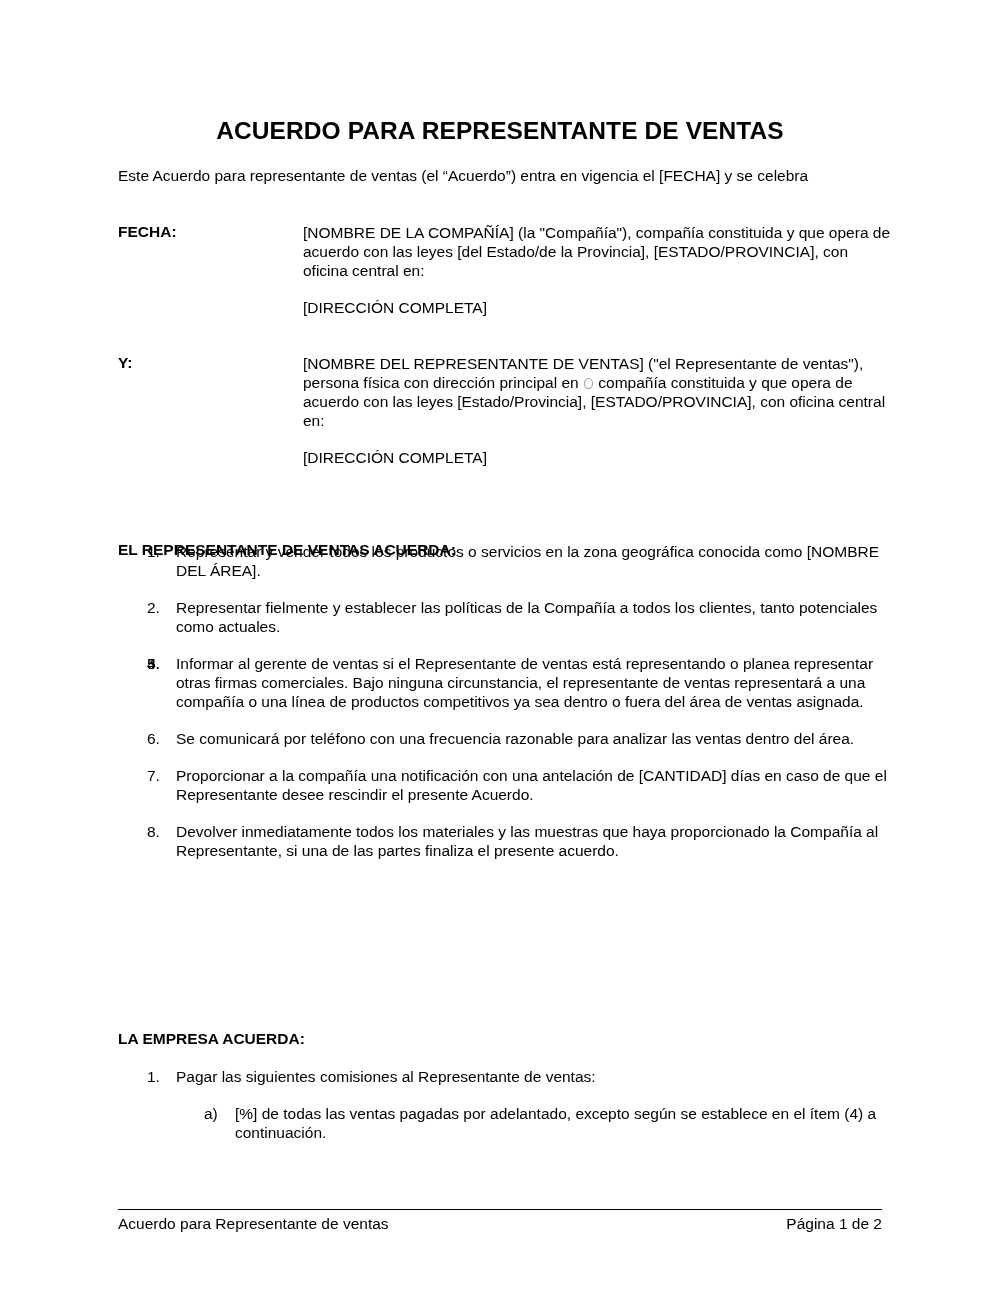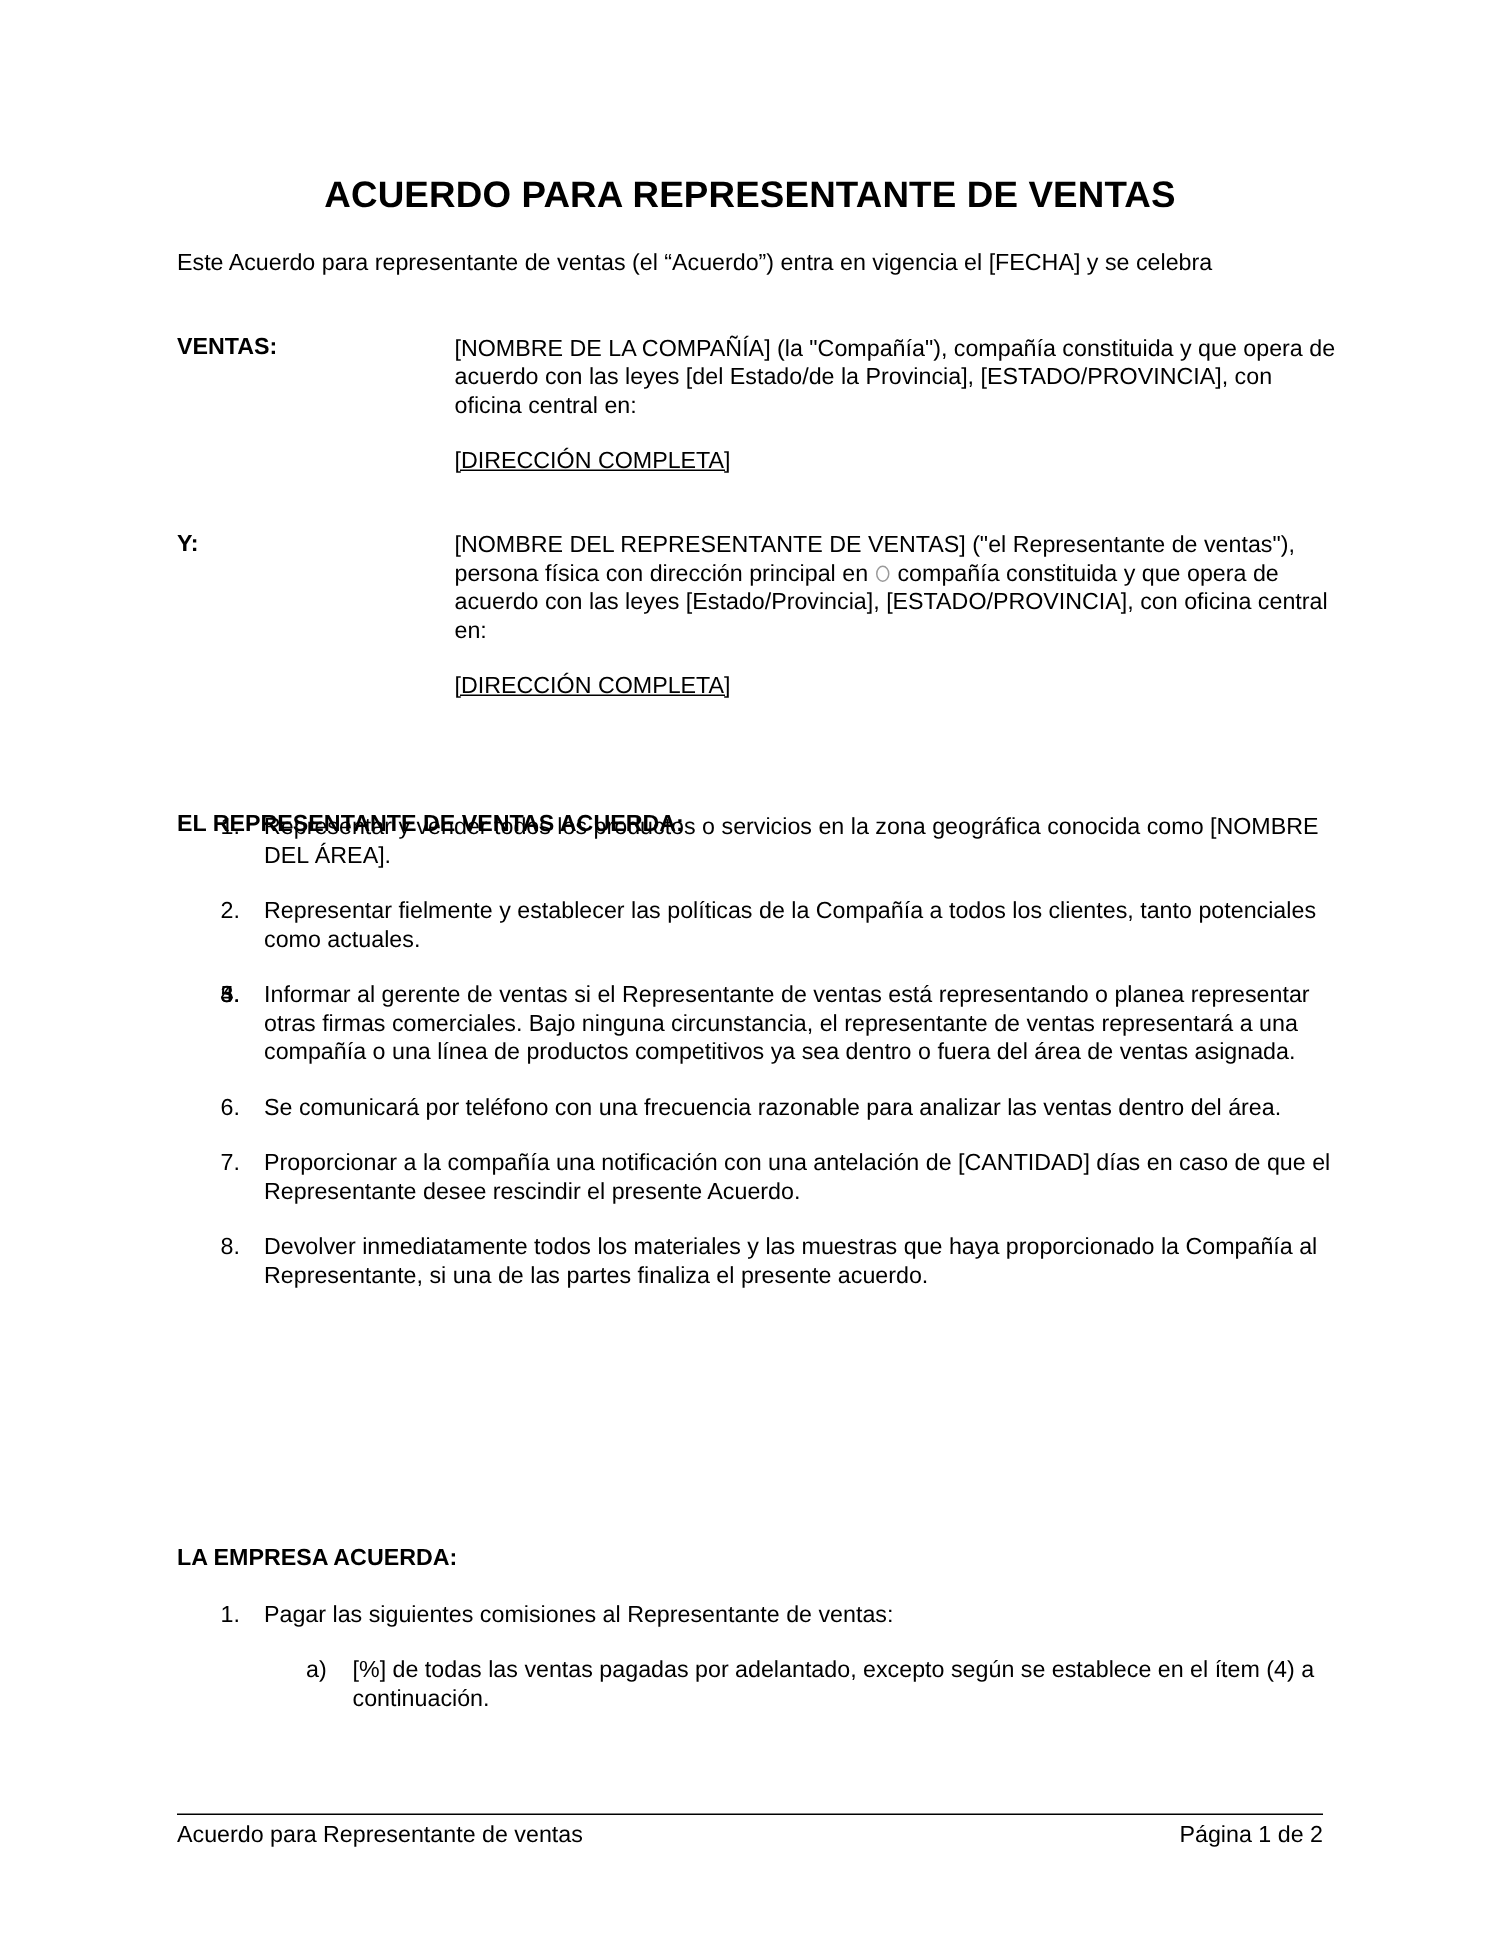--- a/index.html
+++ b/index.html
@@ -10,21 +10,21 @@
     .page { position: absolute; left: 0; top: 0; width: 1000px; height: 1184px; }
     .title {
       position: absolute; left: 0; width: 1000px; top: 117px; text-align: center;
       font-weight: bold; font-size: 24.5px; letter-spacing: 0.1px;
     }
     .intro { position: absolute; left: 118px; top: 166px; line-height: 19px; }
     .party { position: absolute; left: 118px; width: 770px; }
     .party .label { position: absolute; left: 0; top: 0; font-weight: bold; }
     .party .body { position: absolute; left: 185px; top: 0; width: 590px; line-height: 19px; }
     .party .body p { margin: 0; }
-    .party .body p + p { margin-top: 18px; text-decoration: underline; }
+    .party .body p + p { margin-top: 18px; }
     .b { font-weight: normal; }
     .circle {
       display: inline-block; width: 9px; height: 11px; border: 1.2px solid #9a9a9a;
       border-radius: 50%; vertical-align: -1px; margin: 0 1px; box-sizing: border-box;
     }
     .section-head { position: absolute; left: 118px; font-weight: bold; }
     .list { position: absolute; left: 118px; width: 770px; margin: 0; padding: 0; list-style: none; }
     .list li { position: relative; padding-left: 58px; line-height: 19px; margin-bottom: 18px; }
     .list li .num { position: absolute; left: 29px; top: 0; }
     .sublist { position: absolute; left: 118px; width: 770px; margin: 0; padding: 0; list-style: none; }
@@ -37,21 +37,21 @@
 </head>
 <body>
 
 <div class="page">
 
   <div class="title">ACUERDO PARA REPRESENTANTE DE VENTAS</div>
 
   <div class="intro">Este Acuerdo para representante de ventas (el “Acuerdo”) entra en vigencia el [FECHA] y se celebra</div>
 
   <div class="party" style="top:223px;">
-    <div class="label b">VENTAS:</div>
+    <div class="label b">FECHA:</div>
     <div class="body">
       <p><span class="b">[NOMBRE DE LA COMPAÑÍA]</span><span> (la "Compañía"), compañía constituida y que opera de acuerdo con las leyes [del Estado/de la Provincia], [ESTADO/PROVINCIA], con oficina central en:</span></p>
       <p>[DIRECCIÓN COMPLETA]</p>
     </div>
   </div>
 
   <div class="party" style="top:354px;">
     <div class="label b">Y:</div>
     <div class="body">
       <p><span class="b">[NOMBRE DEL REPRESENTANTE DE VENTAS]</span><span> ("el Representante de ventas"), persona física con dirección principal en </span><span class="circle"></span><span> compañía constituida y que opera de acuerdo con las leyes [Estado/Provincia], [ESTADO/PROVINCIA], con oficina central en:</span></p>

